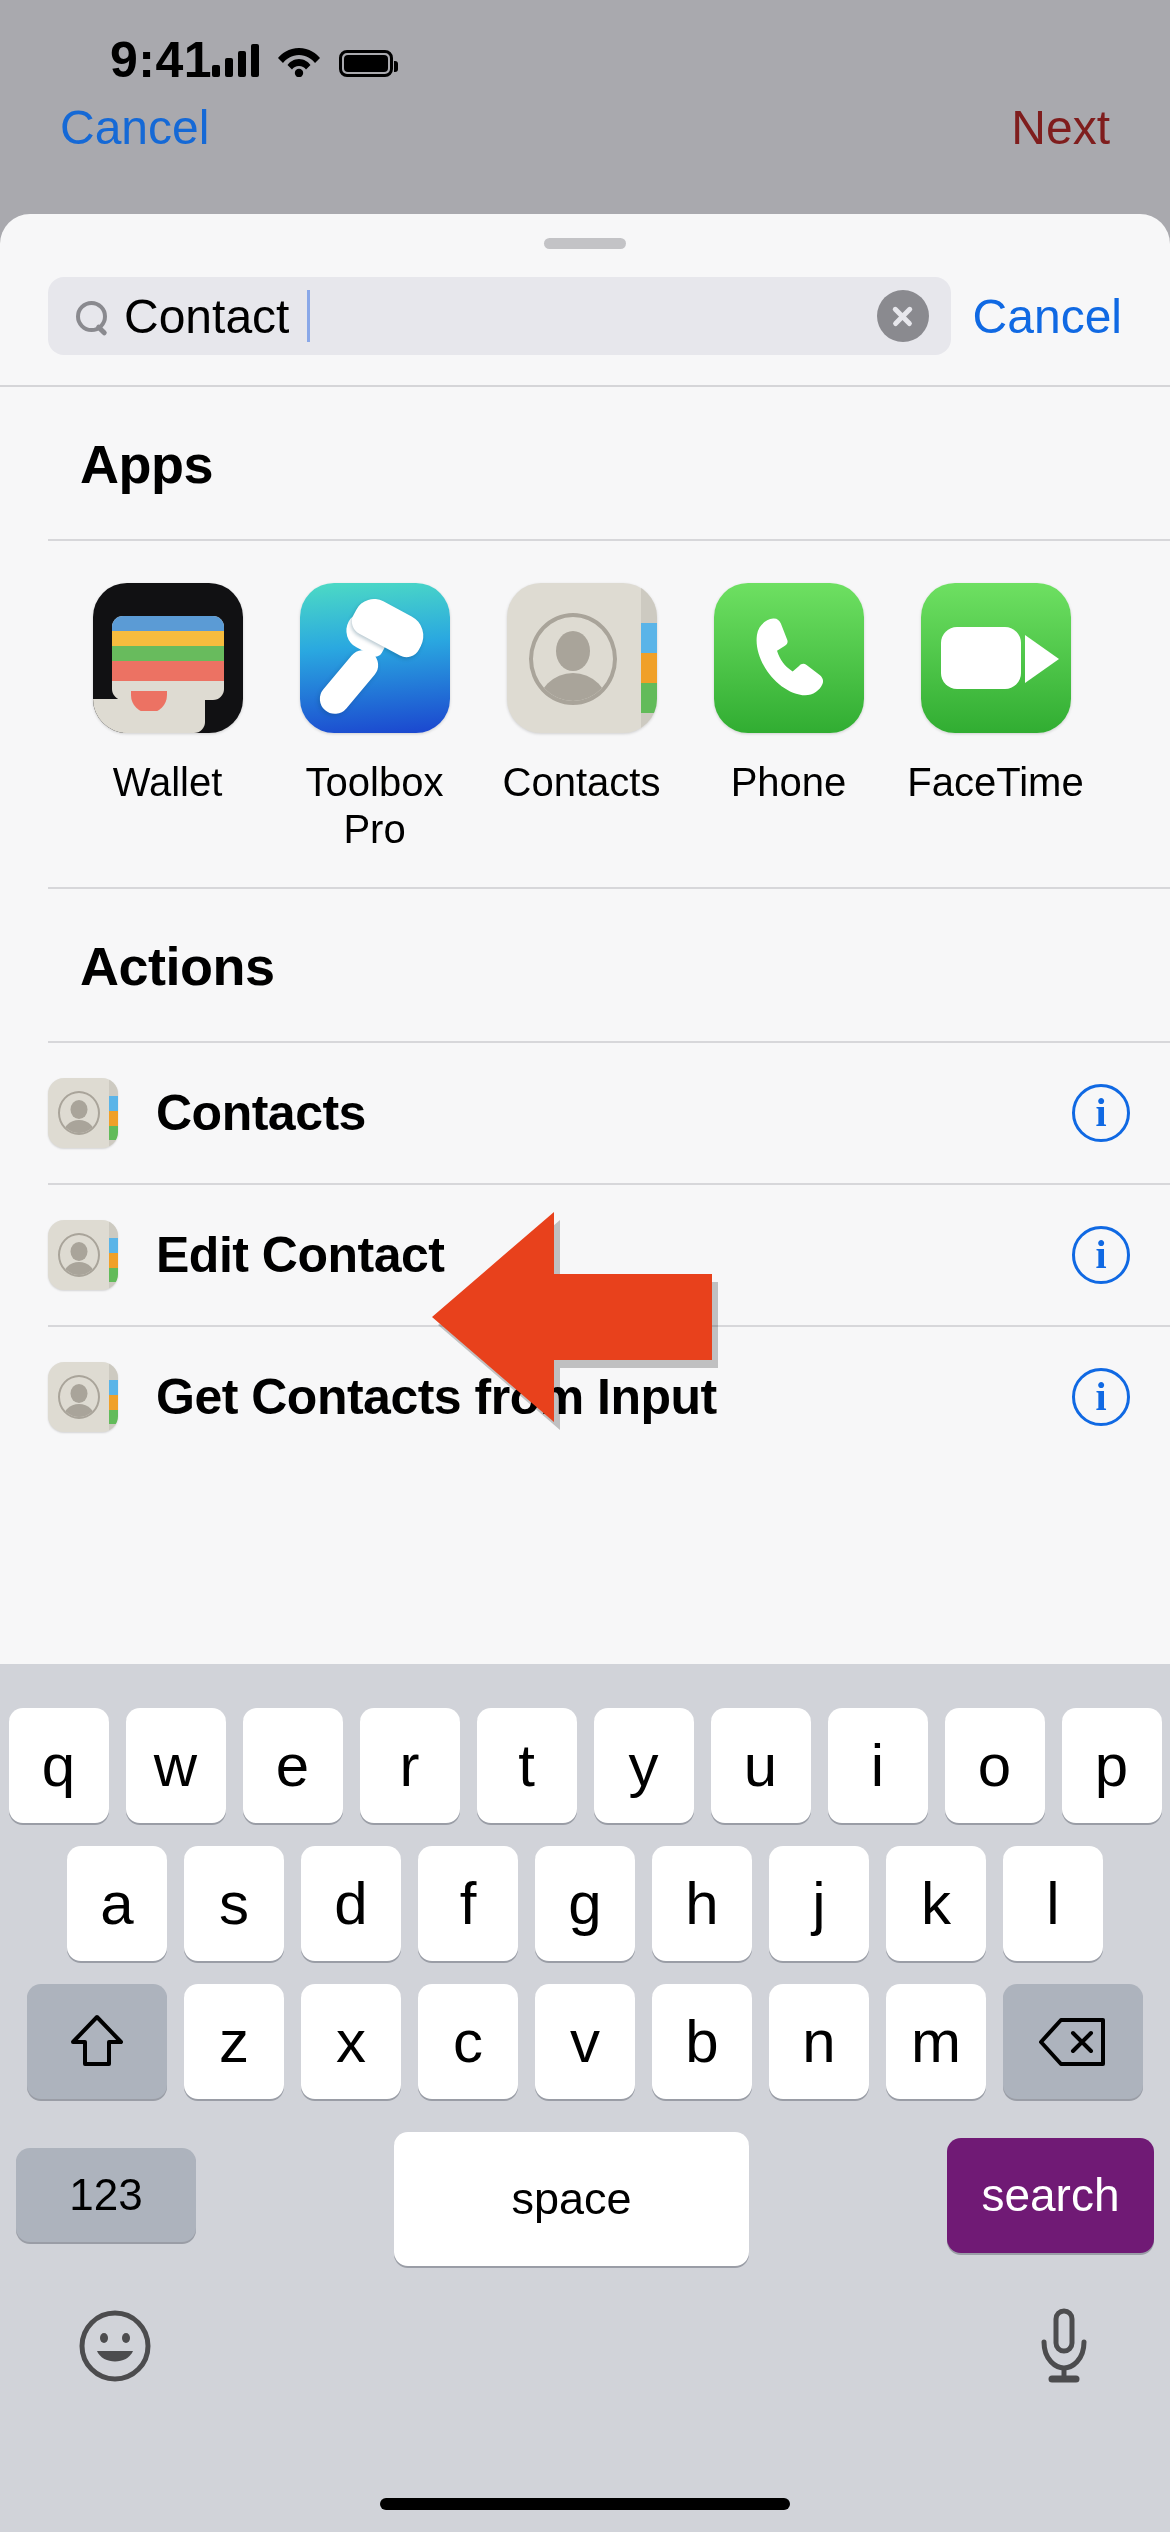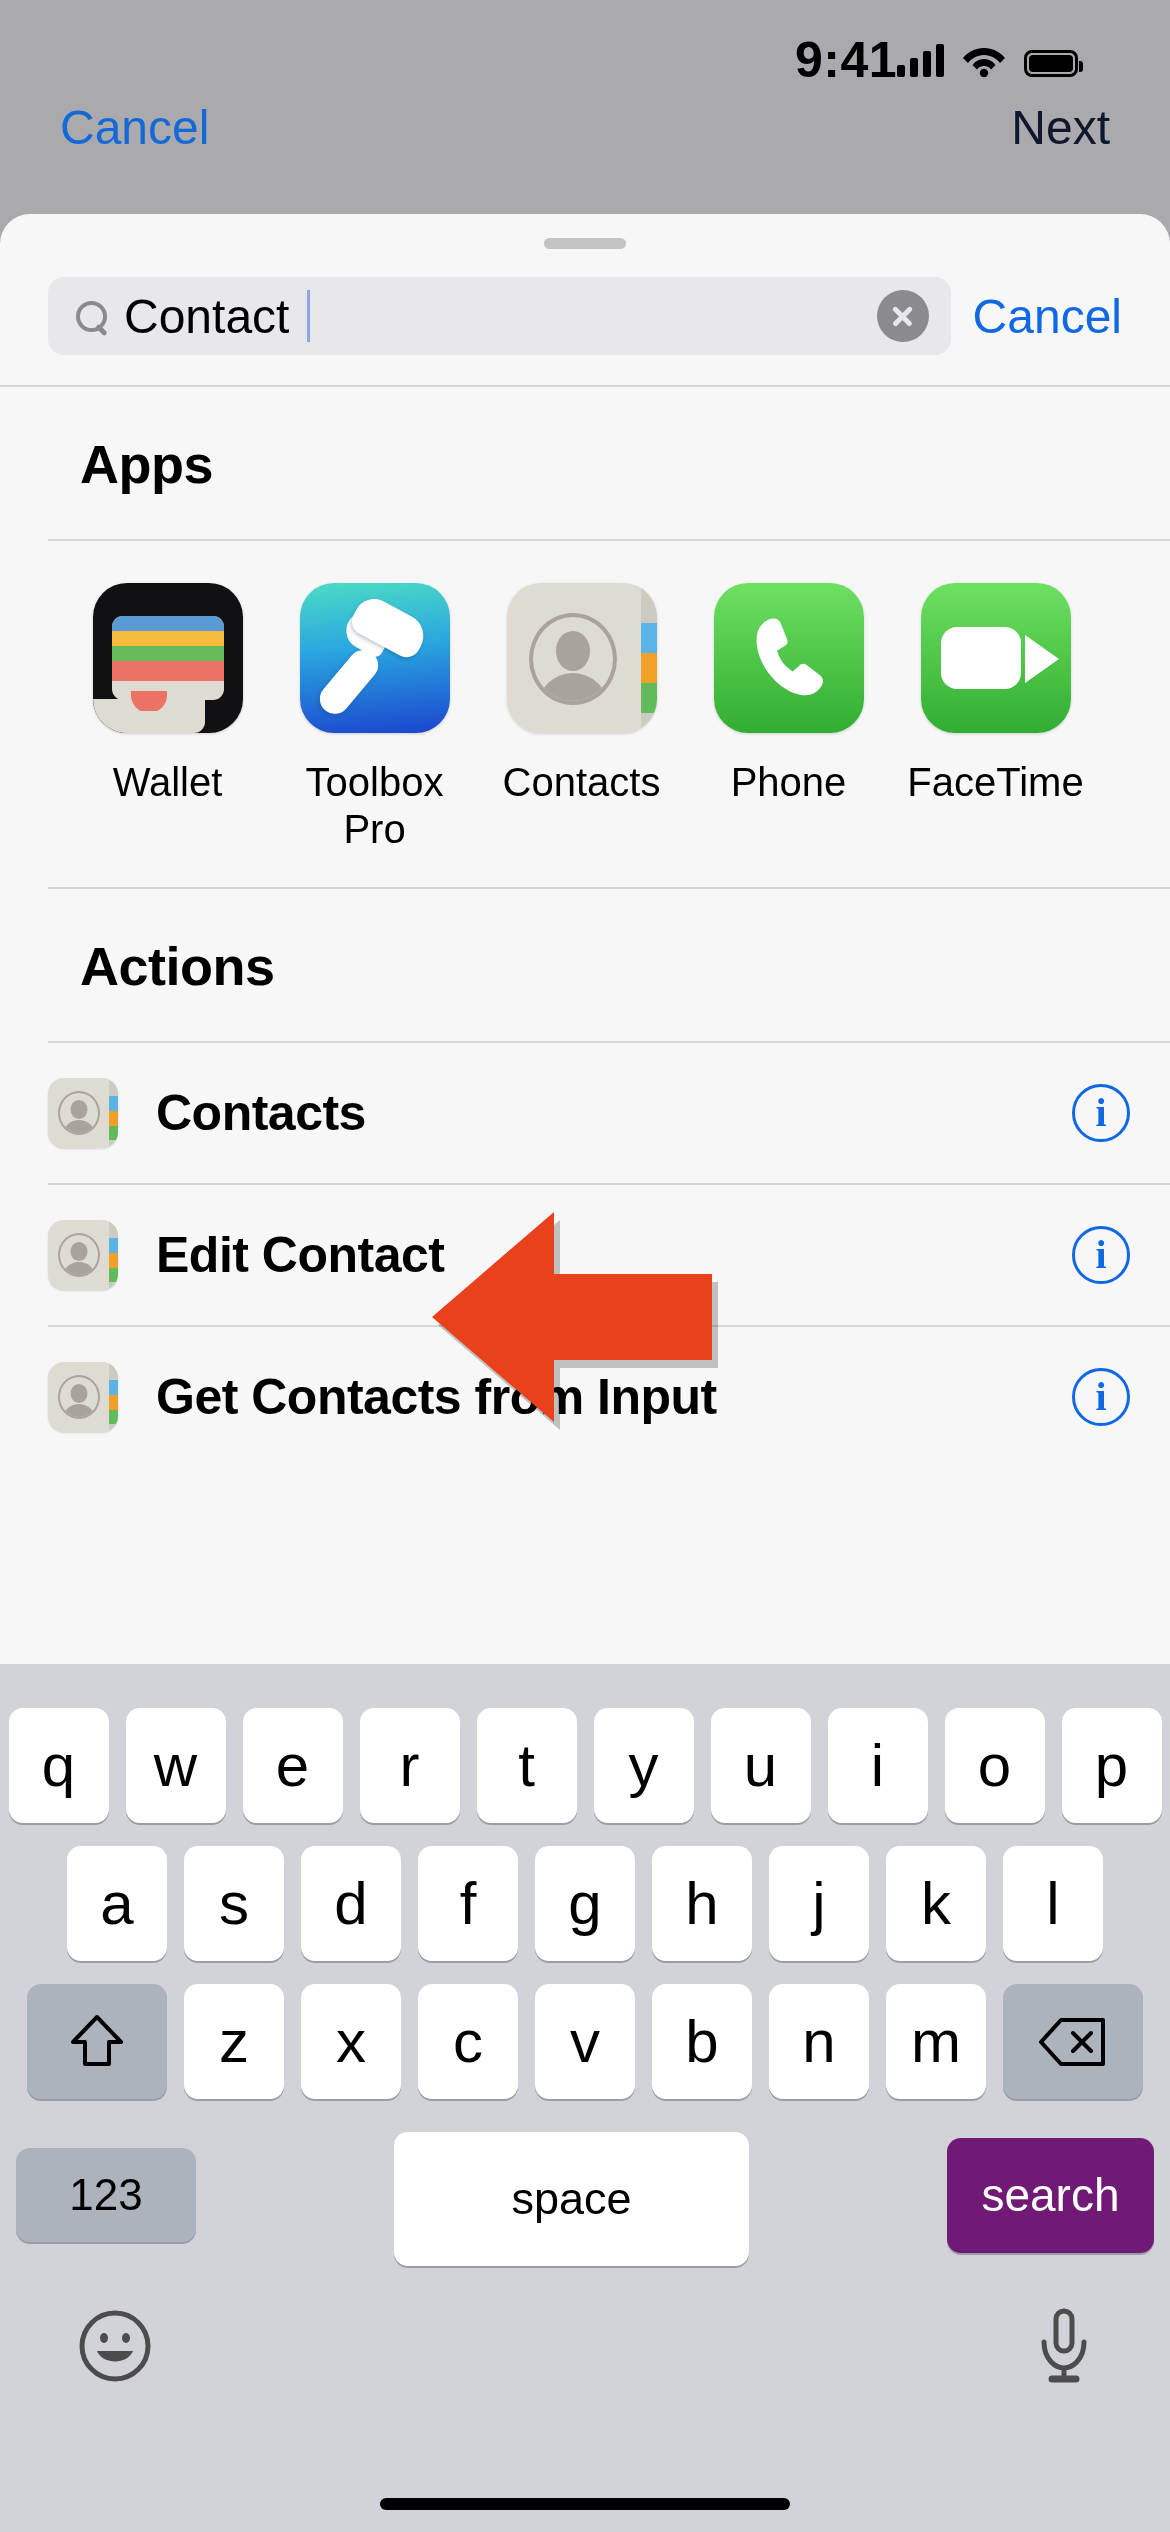--- a/index.html
+++ b/index.html
@@ -11,21 +11,21 @@
     overflow:hidden;
   }
 
   
   #backdrop {
     position:absolute; left:0; top:0; width:1170px; height:2532px;
     background:#a9a9ae;
   }
   #status-bar {
     position:absolute; left:0; top:0; width:1170px; height:120px;
-    display:flex; align-items:center; justify-content:flex-end;
+    display:flex; align-items:center; justify-content:flex-start;
     padding:0 92px 0 110px;
   }
   #clock { font-size:50px; font-weight:600; color:#000; letter-spacing:0.5px; }
   #status-right { display:flex; align-items:flex-end; gap:18px; }
 
   .sig { display:flex; align-items:flex-end; gap:5px; height:34px; }
   .sig i { display:block; width:8px; background:#000; border-radius:2px; }
   .sig i:nth-child(1){height:12px;} .sig i:nth-child(2){height:19px;}
   .sig i:nth-child(3){height:26px;} .sig i:nth-child(4){height:33px;}
 
@@ -34,21 +34,21 @@
                  background:#000; border-radius:0 3px 3px 0; }
   .batt span { position:absolute; left:2px; top:2px; bottom:2px; right:2px;
                background:#000; border-radius:4px; }
 
   
   #bg-nav {
     position:absolute; top:100px; left:0; width:1170px; height:70px;
     display:flex; justify-content:space-between; padding:0 60px;
     font-size:48px; color:#1569d6;
   }
-  #bg-nav .dim { color:#0f172a; }
+  #bg-nav .dim { color:#7f1d1d; }
 
   
   #sheet {
     position:absolute; left:0; top:214px; width:1170px; height:1466px;
     background:#f7f7f8;
     border-radius:30px 30px 0 0;
     overflow:hidden;
   }
   #grabber {
     width:82px; height:11px; border-radius:6px; background:#c3c3c6;

